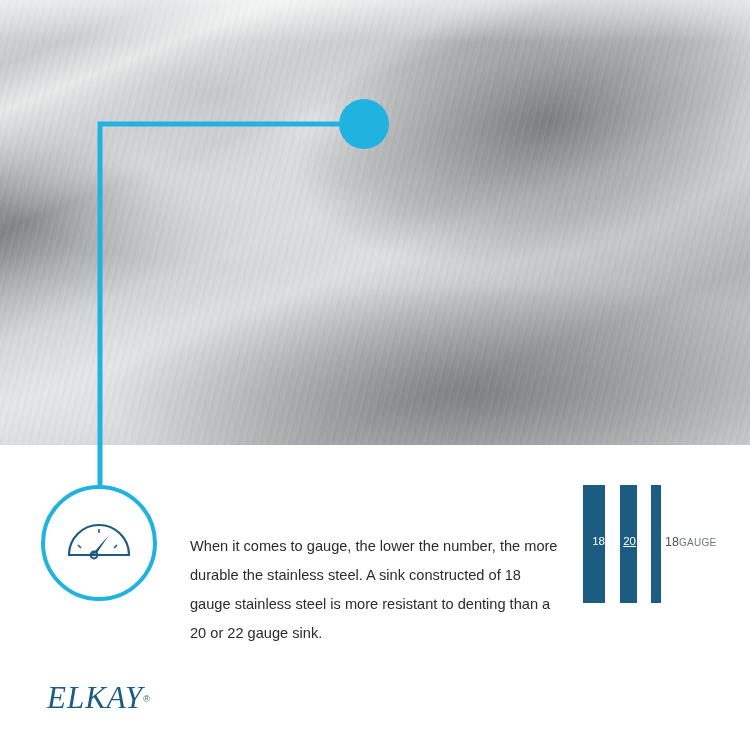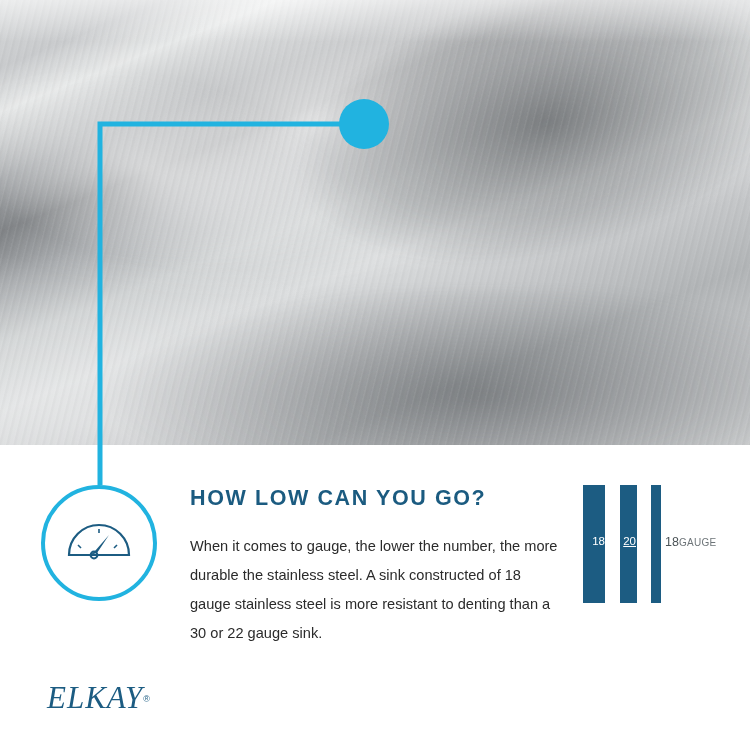--- a/index.html
+++ b/index.html
@@ -257,23 +257,22 @@
       <path d="M24 66 A30 30 0 0 1 84 66 Z" fill="none" stroke="#1c5c82" stroke-width="2.2"></path>
       <line x1="24" y1="66" x2="84" y2="66" stroke="#1c5c82" stroke-width="2.2"></line>
       <path d="M64 46 L50 62 L45 66 L52 64 Z" fill="#1c5c82"></path>
       <circle cx="49" cy="66" r="3.4" fill="none" stroke="#1c5c82" stroke-width="2"></circle>
       <line x1="33" y1="56" x2="36" y2="59" stroke="#1c5c82" stroke-width="1.6"></line>
       <line x1="54" y1="40" x2="54" y2="44" stroke="#1c5c82" stroke-width="1.6"></line>
       <line x1="72" y1="56" x2="69" y2="59" stroke="#1c5c82" stroke-width="1.6"></line>
     </svg>
   </div>
 
-  <div class="headline">HOW LOW CAN YOU GO?</div>
-
-  <div class="body-copy">When it comes to gauge, the lower the number, the more durable the stainless steel. A sink constructed of 18 gauge stainless steel is more resistant to denting than a 30 or 22 gauge sink.</div>
+
+  <div class="body-copy">When it comes to gauge, the lower the number, the more durable the stainless steel. A sink constructed of 18 gauge stainless steel is more resistant to denting than a 20 or 22 gauge sink.</div>
 
   <div class="bars">
     <div class="bar b18"></div>
     <div class="bar b20"></div>
     <div class="bar b22"></div>
     <div class="bar-label l18">18</div>
     <div class="bar-label l20">20</div>
     <div class="gauge-word">
       <span class="num">18</span><span class="sm">GAUGE</span>
     </div>

